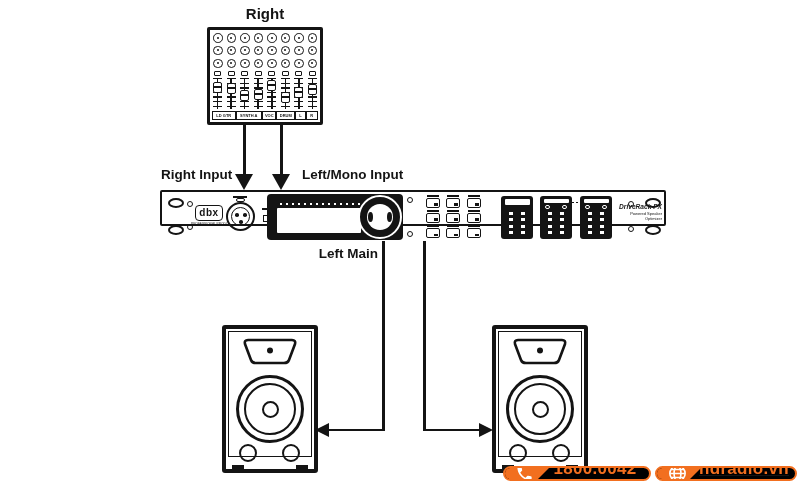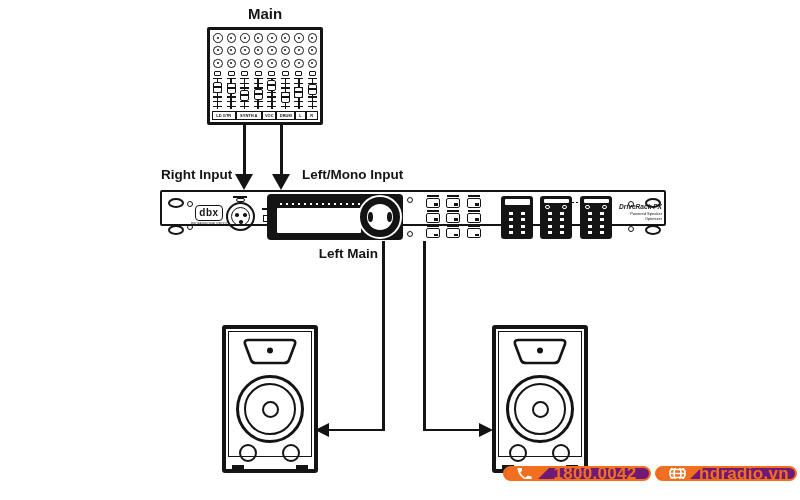--- a/index.html
+++ b/index.html
@@ -112,35 +112,35 @@
   .woofer-ring{width:52px;height:52px;border:2px solid #141414;border-radius:50%;box-sizing:border-box;
                display:flex;align-items:center;justify-content:center;}
   .woofer-hub{width:17px;height:17px;border:2.4px solid #141414;border-radius:50%;box-sizing:border-box;}
   .port{position:absolute;top:115px;width:18px;height:18px;border:2.4px solid #141414;
         border-radius:50%;box-sizing:border-box;}
   .port-l{left:13px;} .port-r{left:56px;}
   .foot{position:absolute;top:136px;width:12px;height:5px;background:#141414;}
   .foot-l{left:6px;} .foot-r{right:6px;}
 
   
-  .badge{position:absolute;top:466px;height:15px;background:#701a75;border:2px solid var(--orange,#F26F1F);
-         border-radius:17px;box-sizing:border-box;overflow:hidden;display:flex;align-items:center;
+  .badge{position:absolute;top:466px;height:15px;background:#000000;border:2px solid var(--orange,#F26F1F);
+         border-radius:17px;box-sizing:border-box;overflow:hidden;display:flex;align-items:flex-end;
          cursor:pointer;}
   .badge-ico{position:absolute;left:-1px;top:-1px;bottom:-1px;width:49px;background:var(--orange,#F26F1F);
              clip-path:polygon(0 0,46px 0,33px 100%,0 100%);display:flex;align-items:center;}
   .badge-ico svg{margin-left:11px;}
   .badge-text{flex:1;padding-left:36px;text-align:center;font-weight:bold;font-size:17px;
               color:var(--orange,#F26F1F);letter-spacing:0.3px;}
 </style>
 </head>
 <body>
 
 <div class="stage">
 
-  <div class="mixer-title">Main</div>
+  <div class="mixer-title">Right</div>
   <div class="mixer-box">
     <div>
         <div class="knob-row">
           <div class="knob"></div>
           <div class="knob"></div>
           <div class="knob"></div>
           <div class="knob"></div>
           <div class="knob"></div>
           <div class="knob"></div>
           <div class="knob"></div>

